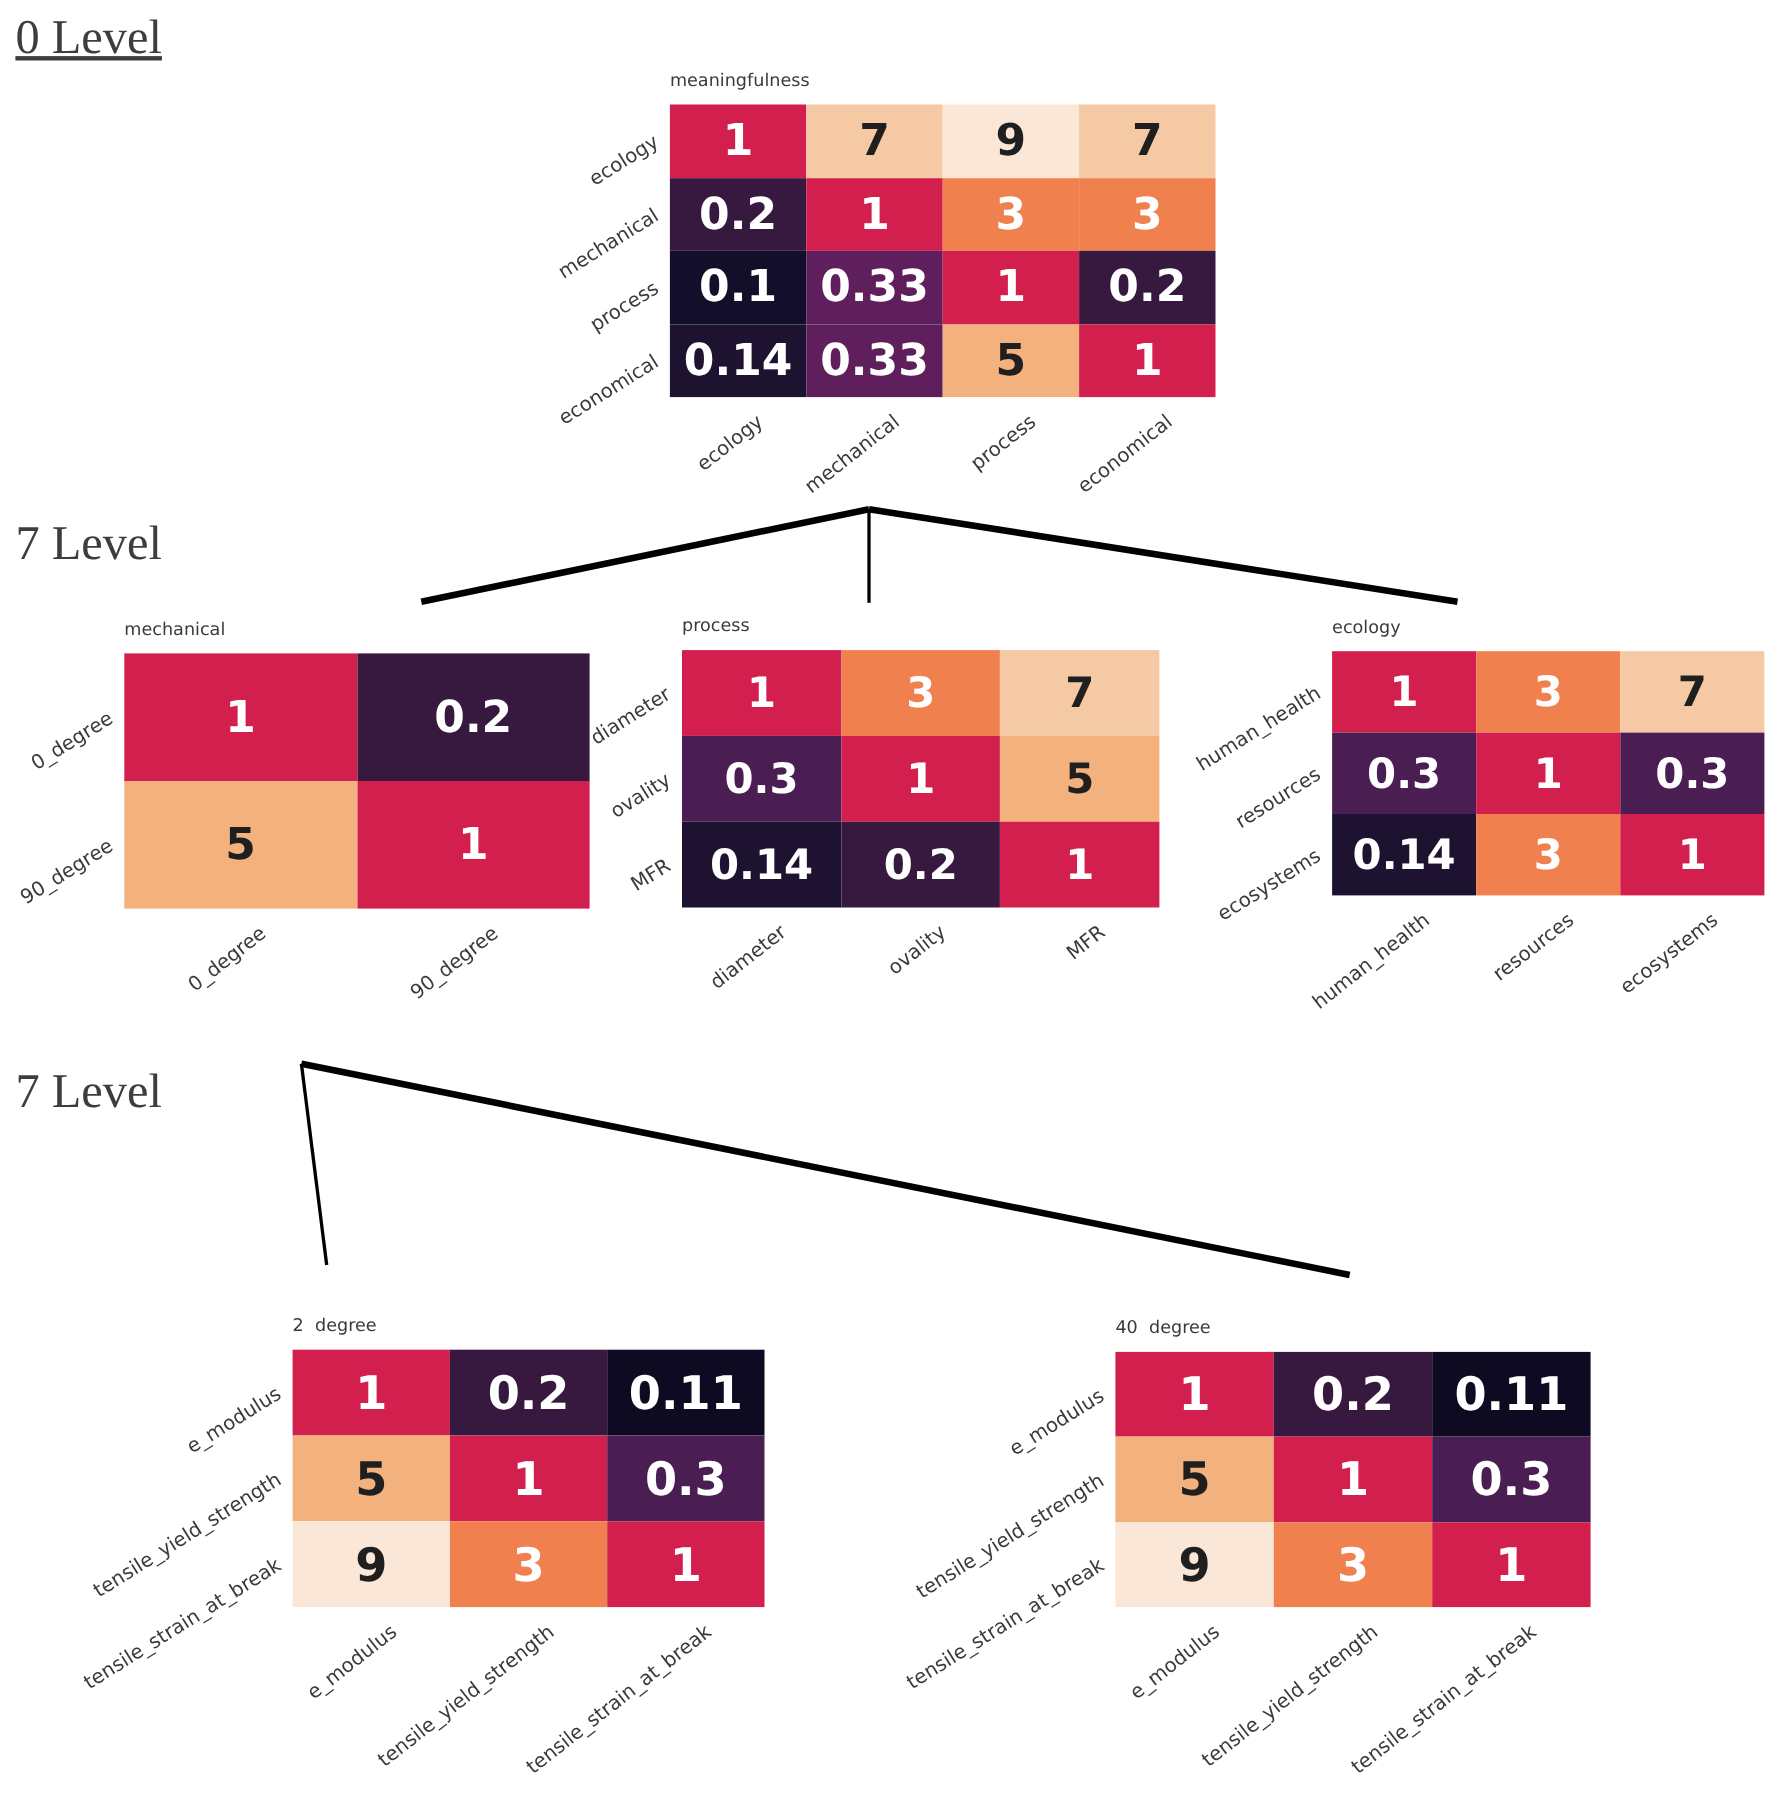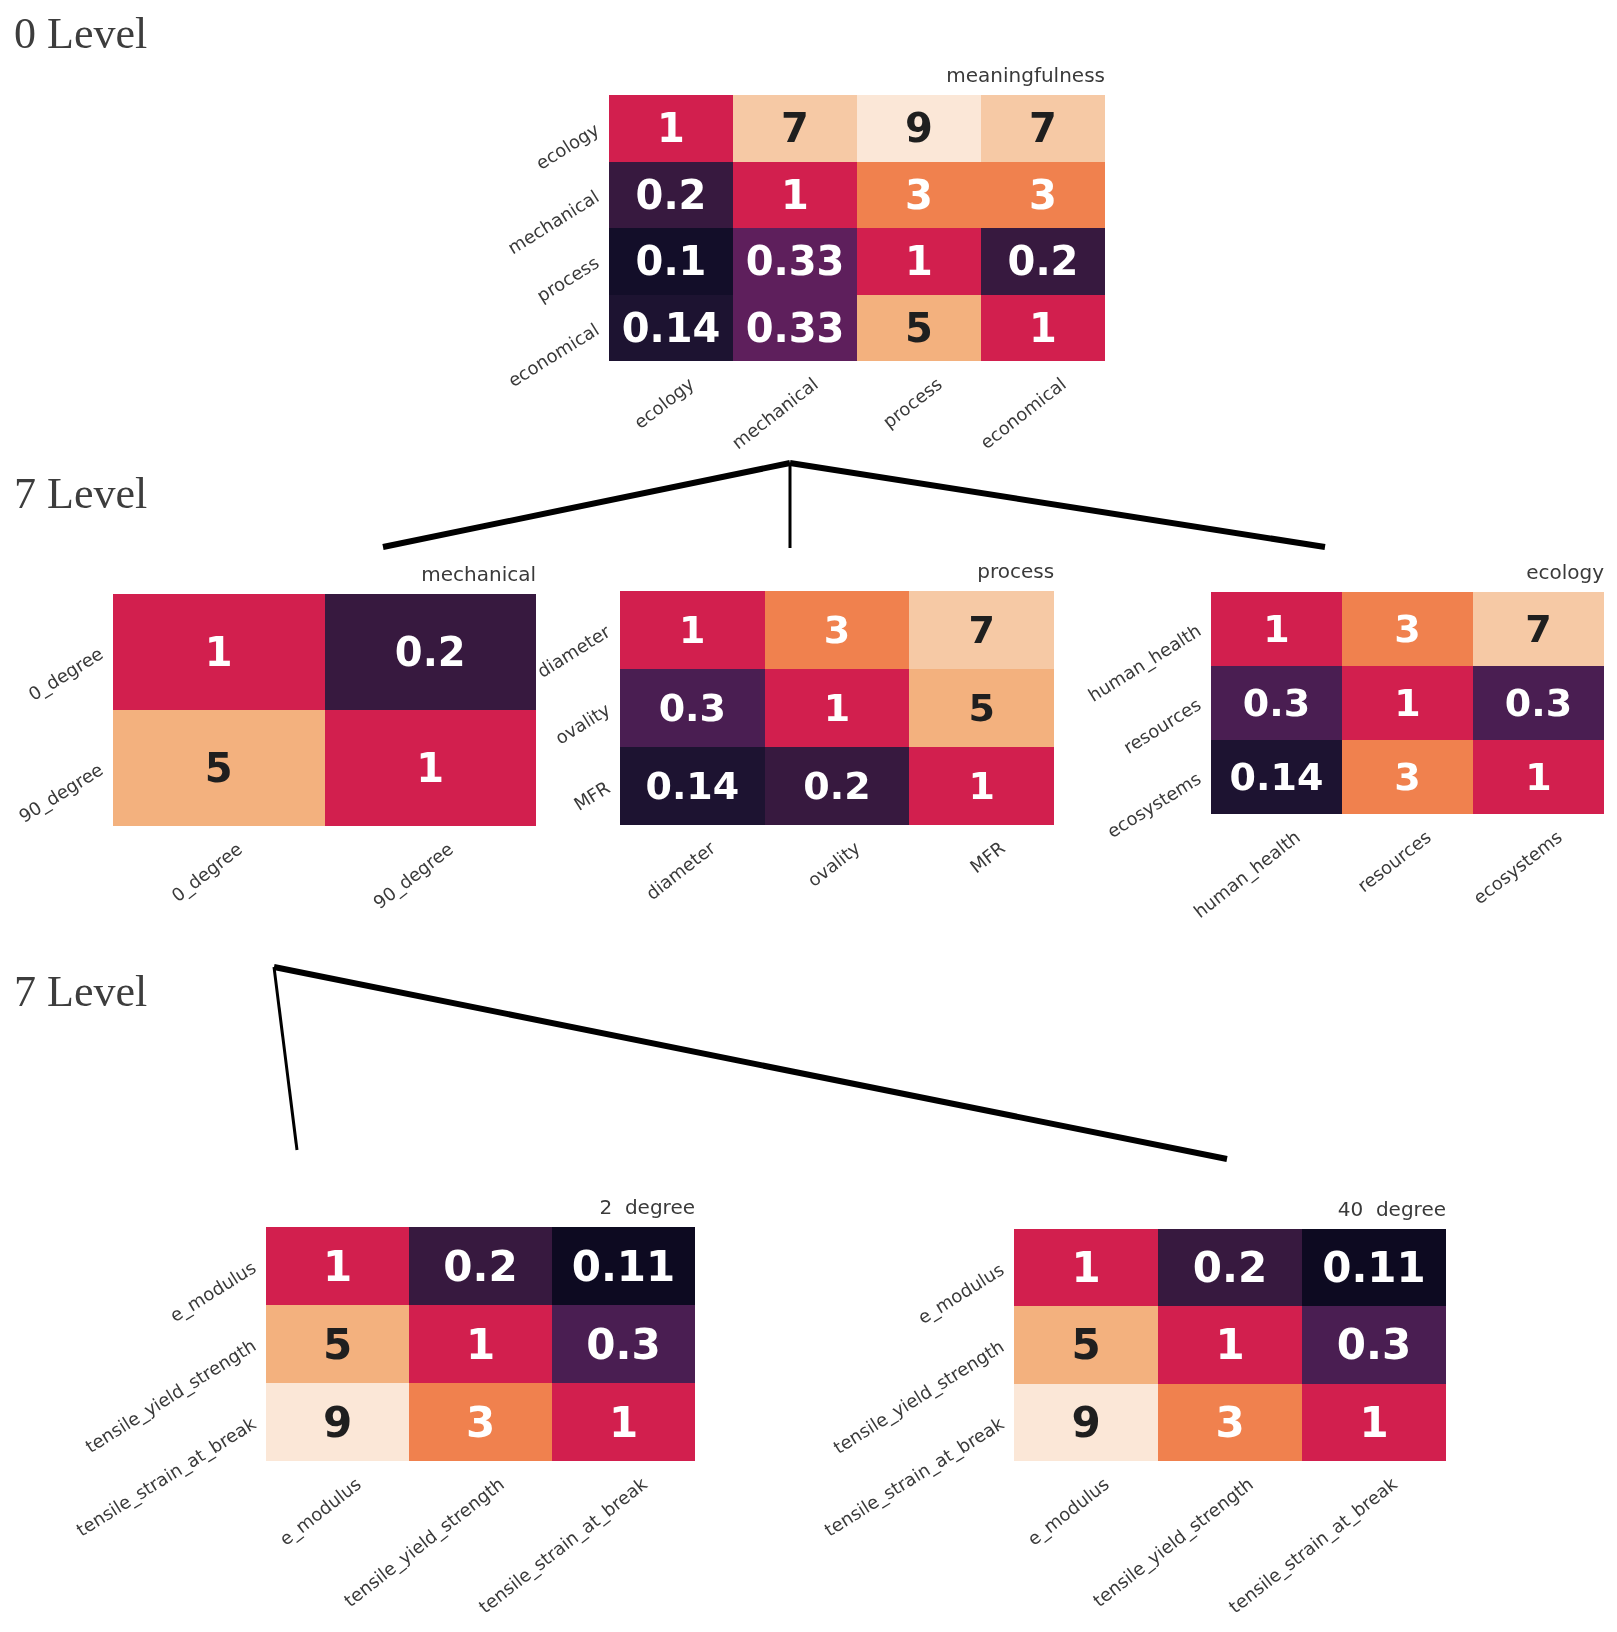--- a/index.html
+++ b/index.html
@@ -14,22 +14,22 @@
     position:absolute;
     font-family:"Liberation Serif","DejaVu Serif",serif;
     font-size:44px;
     color:#3d3d3d;
     white-space:nowrap;
   }
   .hm{position:absolute;}
   .hm-title{
     position:absolute;
     top:-32px;left:0;
-    text-align:right;
-    font-size:20px;
+    text-align:left;
+    font-size:16px;
     color:#3a3a3a;
     white-space:pre;
   }
   .hm-cell{
     position:absolute;
     display:flex;align-items:center;justify-content:center;
     font-weight:bold;
     letter-spacing:0px;
   }
   .hm-rlabel{
@@ -55,21 +55,21 @@
   #connector-overlay{
     position:absolute;left:0;top:0;
     pointer-events:none;
   }
 </style>
 </head>
 <body>
 
 <div id="canvas">
 
-  <div class="level-label" style="left:14px;top:8px;">0 Level</div>
+  <div class="level-label" style="left:14px;top:8px;text-decoration:underline;">0 Level</div>
   <div class="level-label" style="left:14px;top:468px;">7 Level</div>
   <div class="level-label" style="left:14px;top:966px;">7 Level</div>
 
   <div class="hm" style="left: 609px; top: 95px; width: 496px; height: 266px;">
       <div class="hm-title" style="width: 496px;">meaningfulness</div>
       <div class="hm-cell" style="left: 0px; top: 0px; width: 124px; height: 66.5px; background: rgb(210, 31, 78); color: rgb(255, 255, 255); font-size: 40px;">1</div>
       <div class="hm-cell" style="left: 124px; top: 0px; width: 124px; height: 66.5px; background: rgb(246, 201, 165); color: rgb(31, 31, 31); font-size: 40px;">7</div>
       <div class="hm-cell" style="left: 248px; top: 0px; width: 124px; height: 66.5px; background: rgb(251, 231, 215); color: rgb(31, 31, 31); font-size: 40px;">9</div>
       <div class="hm-cell" style="left: 372px; top: 0px; width: 124px; height: 66.5px; background: rgb(246, 201, 165); color: rgb(31, 31, 31); font-size: 40px;">7</div>
       <div class="hm-cell" style="left: 0px; top: 66.5px; width: 124px; height: 66.5px; background: rgb(55, 25, 63); color: rgb(255, 255, 255); font-size: 40px;">0.2</div>

